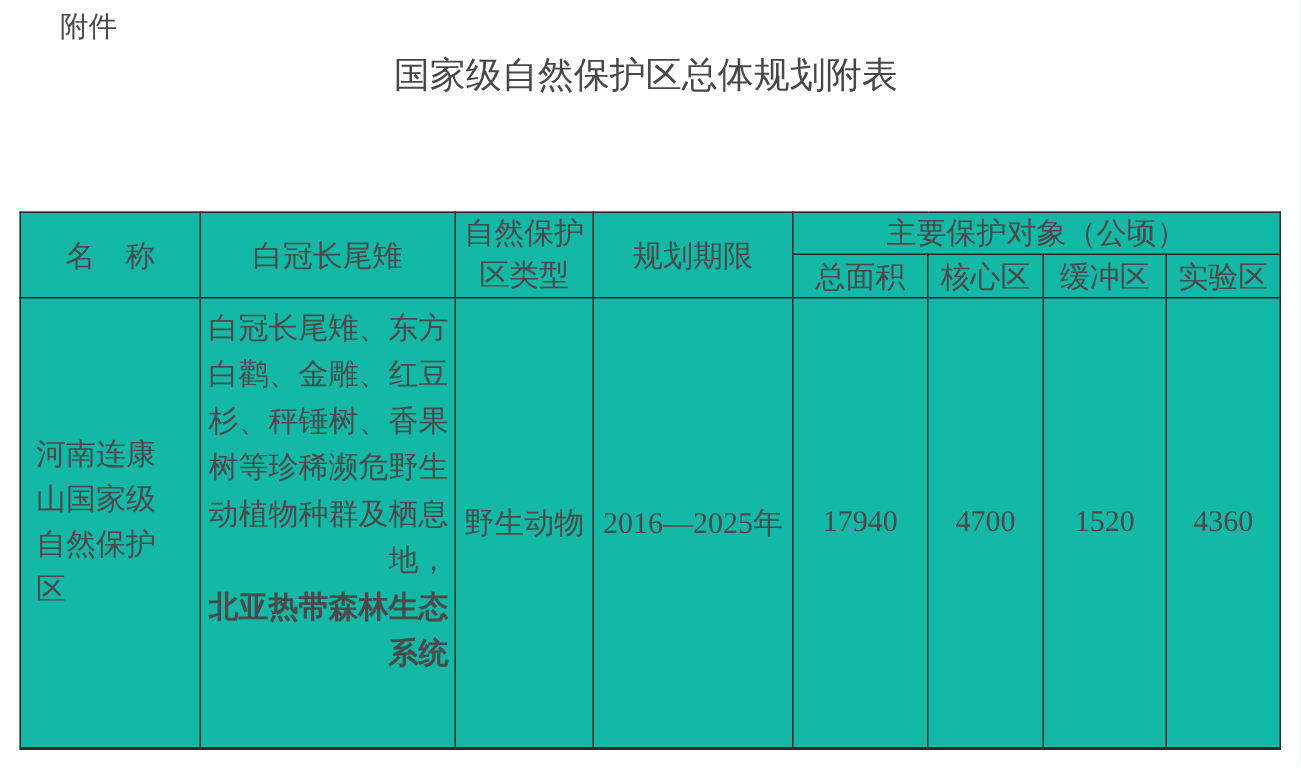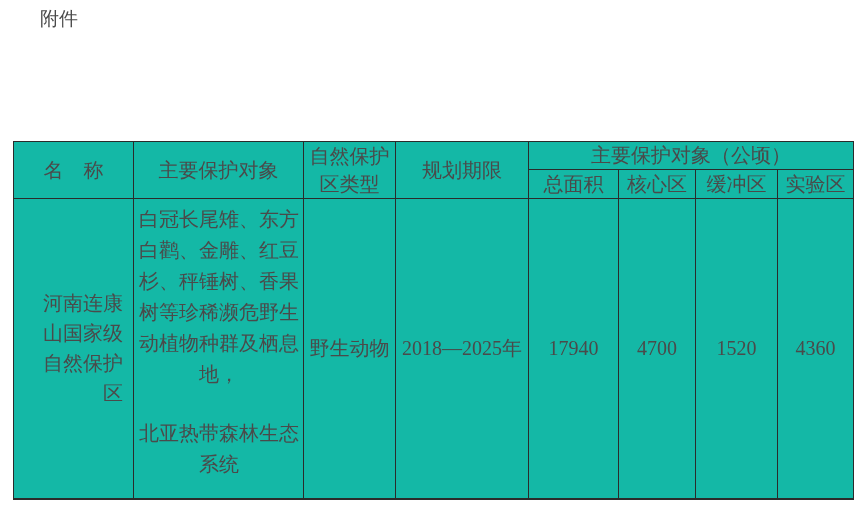--- a/index.html
+++ b/index.html
@@ -59,74 +59,75 @@
     padding: 0;
     overflow: hidden;
   }
   .plan-table thead tr.group-row { height: 28px; }
   .plan-table thead tr.sub-row   { height: 29px; }
   .plan-table tbody tr           { height: 300px; }
   th.h-type { padding: 0 4px; line-height: 28px; font-family: Liberation Serif, serif; }
   td.cell-name {
     padding: 0 10px;
     line-height: 30px;
-    text-align: right;
+    text-align: left;
   }
   td.cell-objects {
-    text-align: center;
+    text-align: right;
     vertical-align: top;
     padding: 5px 4px 0 5px;
     line-height: 31px;
   }
   td.cell-objects p { margin: 0; }
-  td.cell-objects p + p { margin-top: 28px; }
+  td.cell-objects p + p { margin-top: 0; font-weight: bold; }
 </style>
 </head>
 <body>
 
 <div id="page">
 
   <span class="attachment-label">附件</span>
 
+  <h1 class="doc-title">国家级自然保护区总体规划附表</h1>
 
   <table class="plan-table">
     <colgroup>
       <col style="width:120px">
       <col style="width:170px">
       <col style="width:92px">
       <col style="width:133px">
       <col style="width:90px">
       <col style="width:77px">
       <col style="width:82px">
       <col style="width:76px">
     </colgroup>
     <thead>
       <tr class="group-row">
         <th rowspan="2">名　称</th>
-        <th rowspan="2">主要保护对象</th>
+        <th rowspan="2">白冠长尾雉</th>
         <th rowspan="2" class="h-type">自然保护区类型</th>
         <th rowspan="2">规划期限</th>
         <th colspan="4">主要保护对象（公顷）</th>
       </tr>
       <tr class="sub-row">
         <th>总面积</th>
         <th>核心区</th>
         <th>缓冲区</th>
         <th>实验区</th>
       </tr>
     </thead>
     <tbody>
       <tr>
         <td class="cell-name">河南连康山国家级自然保护区</td>
         <td class="cell-objects">
           <p>白冠长尾雉、东方白鹳、金雕、红豆杉、秤锤树、香果树等珍稀濒危野生动植物种群及栖息地，</p>
           <p>北亚热带森林生态系统</p>
         </td>
         <td>野生动物</td>
-        <td>2018—2025年</td>
+        <td>2016—2025年</td>
         <td>17940</td>
         <td>4700</td>
         <td>1520</td>
         <td>4360</td>
       </tr>
     </tbody>
   </table>
 
 </div>
 

